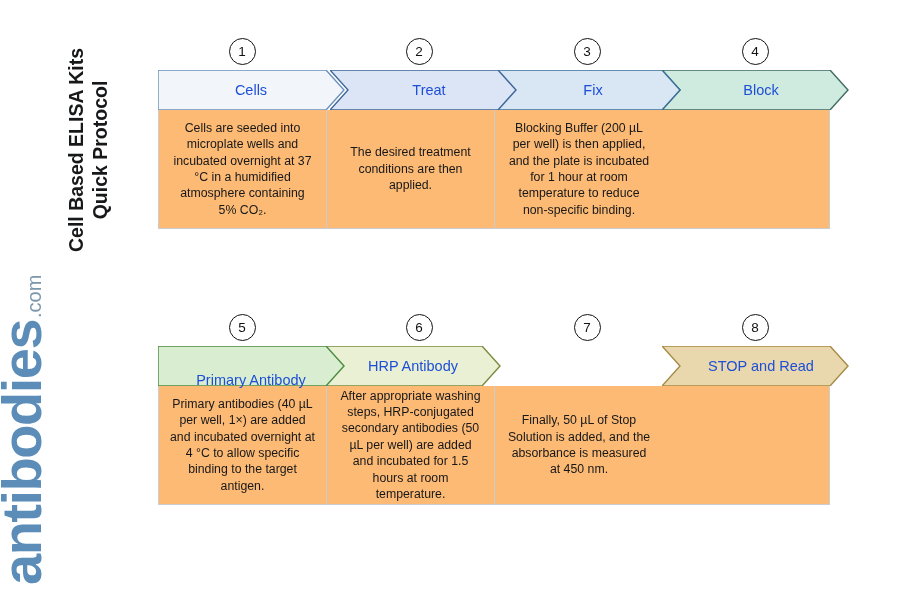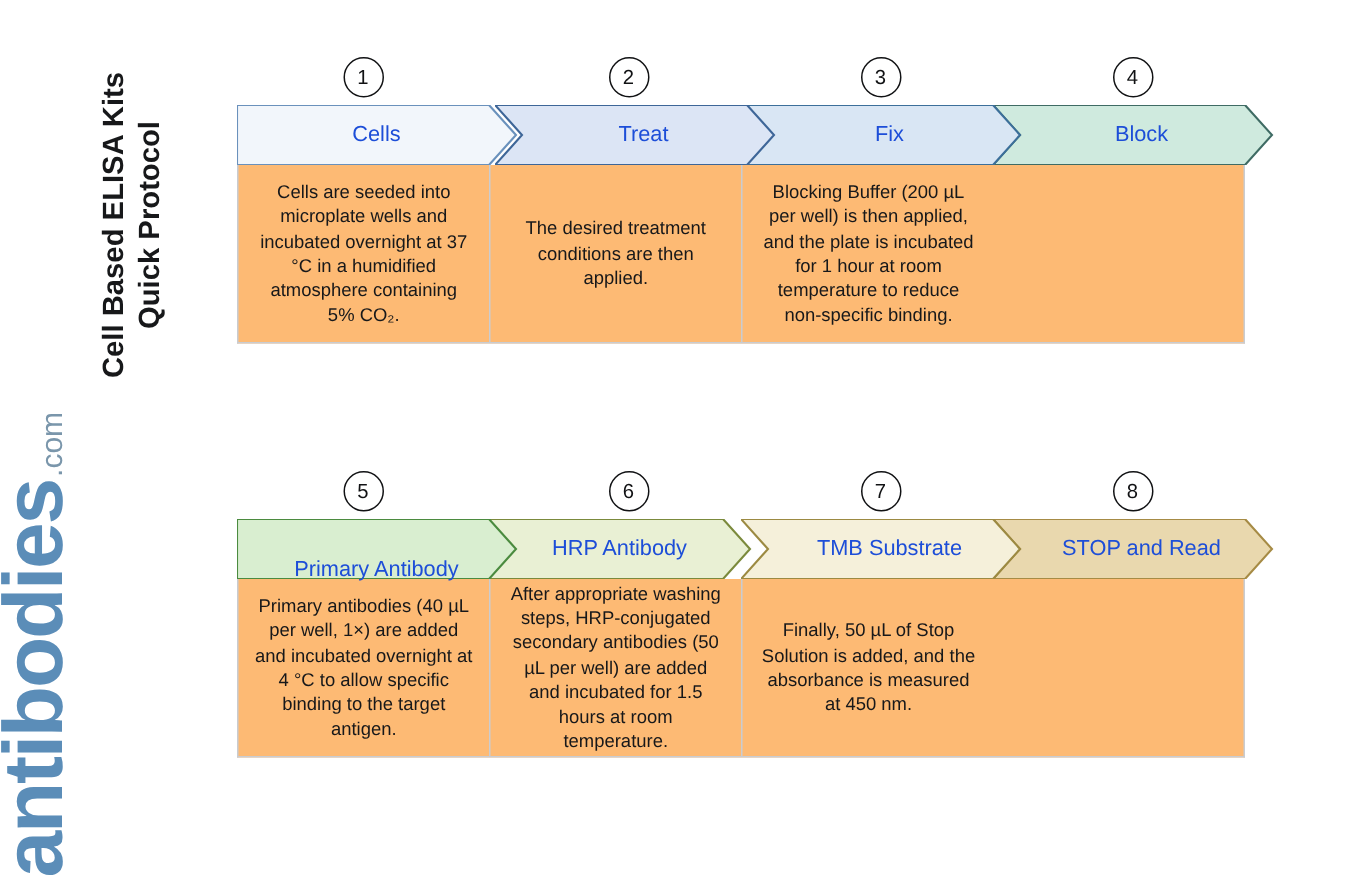--- a/index.html
+++ b/index.html
@@ -224,26 +224,20 @@
     <path d="M 0 0 L 168 0 L 186 20 L 168 40 L 0 40 Z" fill="#d9eed0" stroke="#4b8b3f" stroke-width="1.4" stroke-linejoin="miter"></path>
   </svg>
           <span style="padding-left: 0px; margin-top: 27px;">Primary Antibody</span>
         </div>
         <div class="chev" style="left: 156px; width: 186px; z-index: 9;">
           <svg class="shape" width="188" height="40" viewBox="0 0 188 40" preserveAspectRatio="none">
     <path d="M 0 0 L 168 0 L 186 20 L 168 40 L 0 40 L 18 20 Z" fill="#e9f0d4" stroke="#7b8a3c" stroke-width="1.4" stroke-linejoin="miter"></path>
   </svg>
           <span style="padding-left: 12px;">HRP Antibody</span>
         </div>
-        <div class="chev" style="left: 336px; width: 186px; z-index: 8;">
-          <svg class="shape" width="188" height="40" viewBox="0 0 188 40" preserveAspectRatio="none">
-    <path d="M 0 0 L 168 0 L 186 20 L 168 40 L 0 40 L 18 20 Z" fill="#f5f0da" stroke="#9c8a42" stroke-width="1.4" stroke-linejoin="miter"></path>
-  </svg>
-          <span style="padding-left: 12px;">TMB Substrate</span>
-        </div>
         <div class="chev" style="left: 504px; width: 186px; z-index: 7;">
           <svg class="shape" width="188" height="40" viewBox="0 0 188 40" preserveAspectRatio="none">
     <path d="M 0 0 L 168 0 L 186 20 L 168 40 L 0 40 L 18 20 Z" fill="#e9d8ae" stroke="#a68b45" stroke-width="1.4" stroke-linejoin="miter"></path>
   </svg>
           <span style="padding-left: 12px;">STOP and Read</span>
         </div>
       </div>
     <div class="boxes">
         <div class="box">
           <p>Primary antibodies (40 µL per well, 1×) are added and incubated overnight at 4 °C to allow specific binding to the target antigen.</p>

